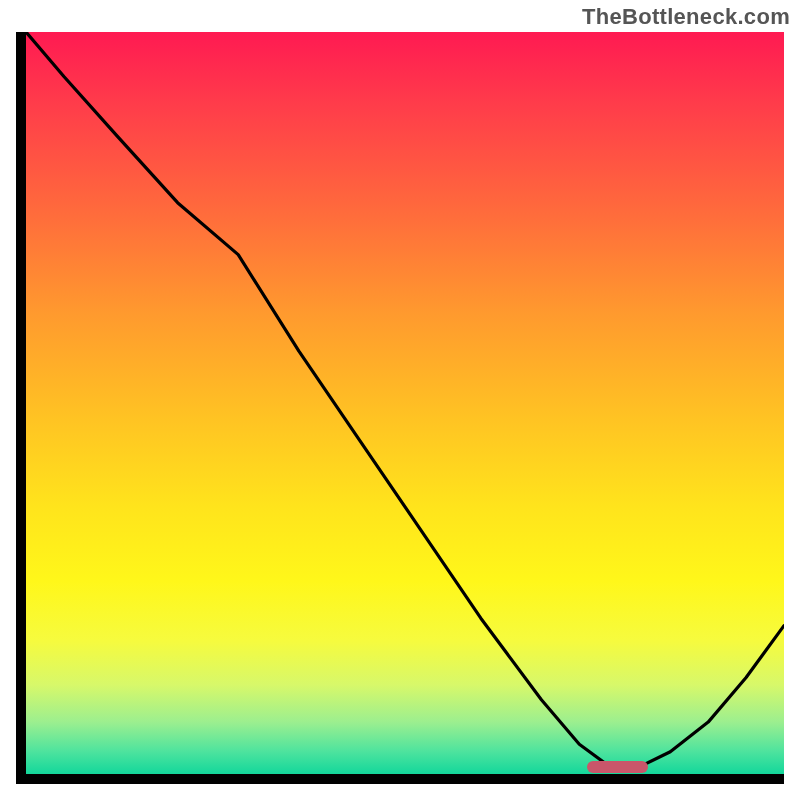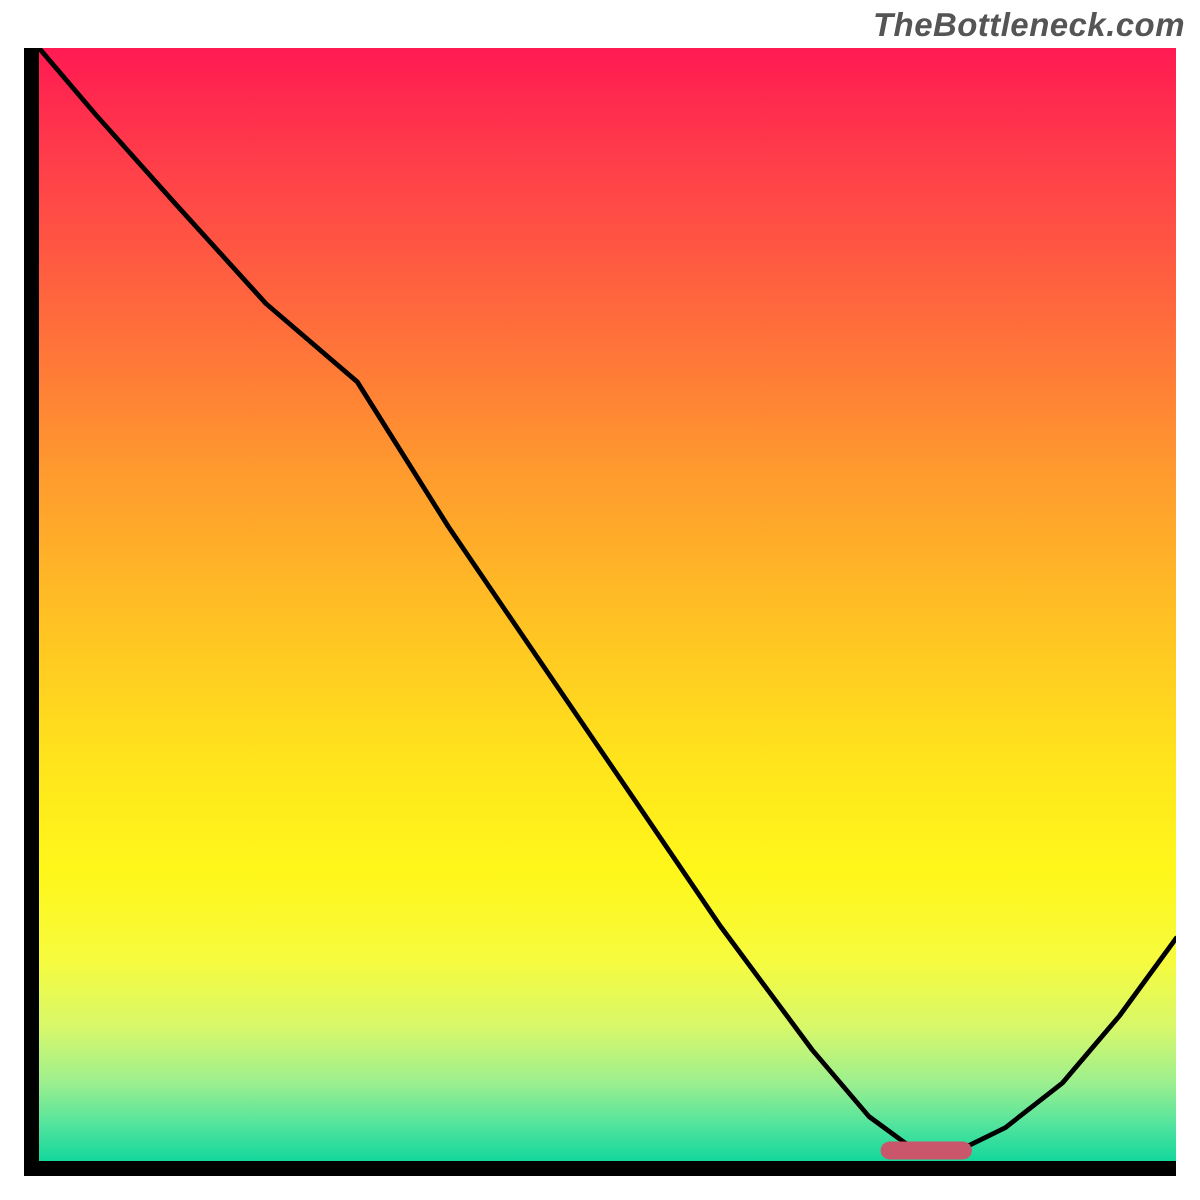--- a/index.html
+++ b/index.html
@@ -8,21 +8,20 @@
     width: 800px;
     height: 800px;
     overflow: hidden;
     font-family: Arial, Helvetica, sans-serif;
     background: #fff;
   }
   .stage {
     position: relative;
     width: 800px;
     height: 800px;
-    font-style: italic;
   }
   .watermark {
     position: absolute;
     top: 4px;
     right: 10px;
     font-size: 22px;
     font-weight: bold;
     color: #555;
     letter-spacing: 0.3px;
   }

